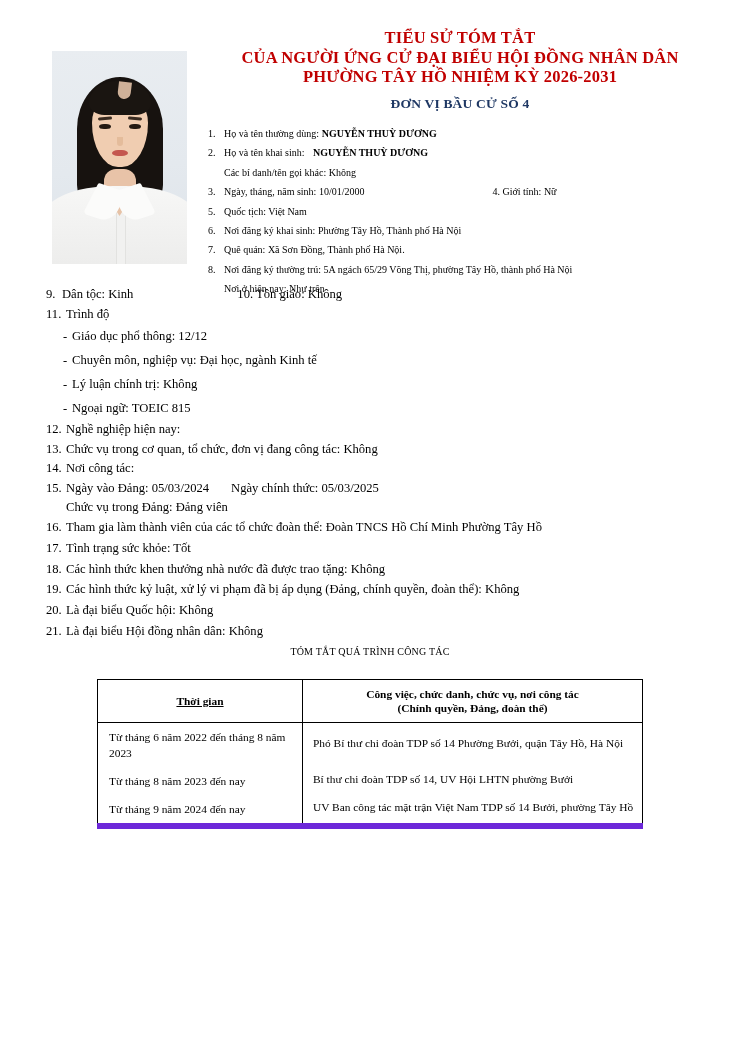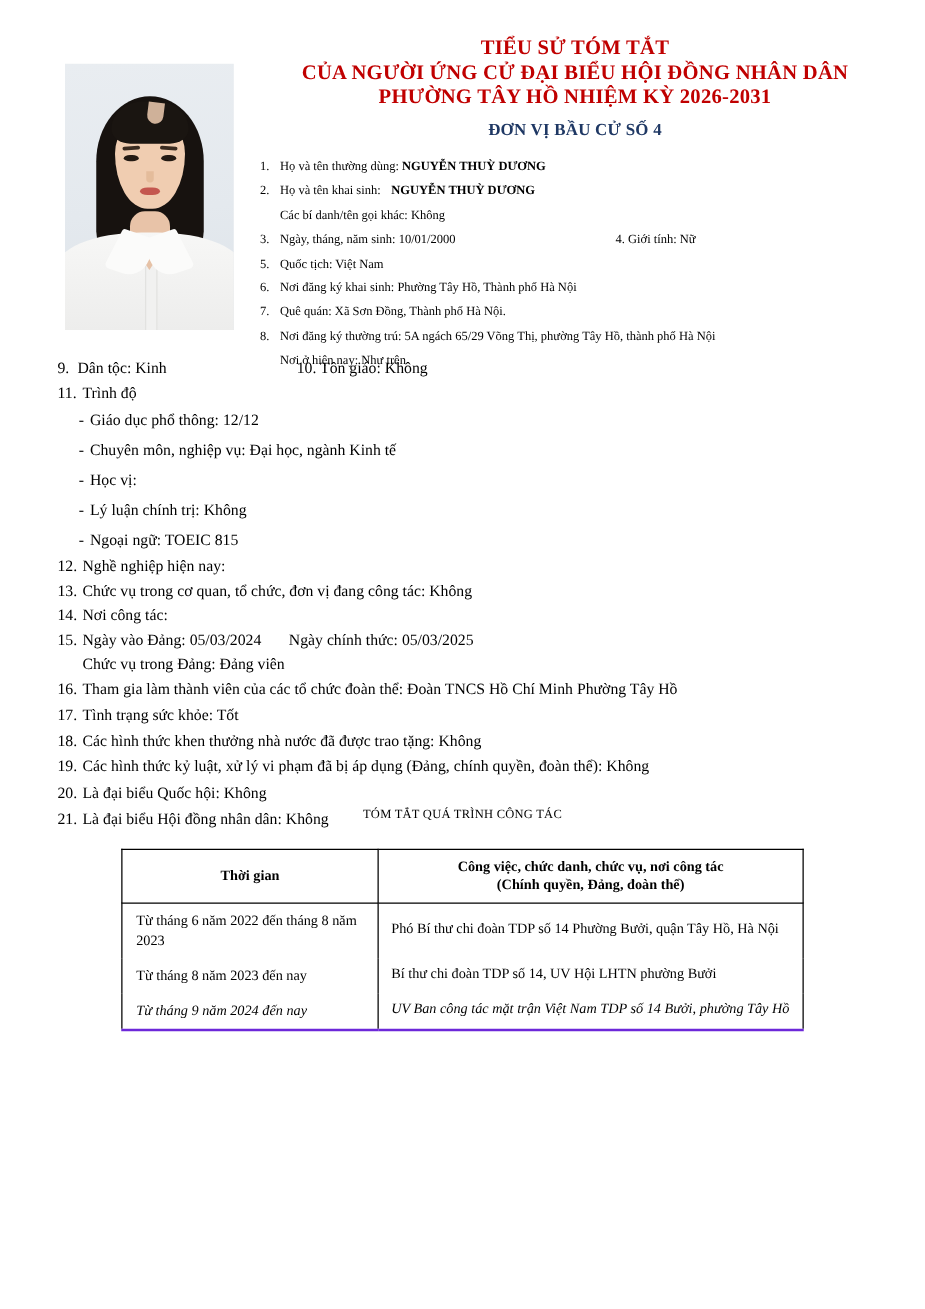--- a/index.html
+++ b/index.html
@@ -282,33 +282,33 @@
   table.work td {
     border: 1px solid #000000;
     vertical-align: middle;
   }
   table.work th {
     font-weight: bold;
     text-align: center;
     padding: 7px 4px;
     line-height: 14px;
   }
-  table.work th.c1 { width: 196px; }
+  table.work th.c1 { width: 196px; text-decoration: underline; }
   table.work td.c1 {
     padding: 6px 0 6px 11px;
     border-top: none;
     border-bottom: none;
   }
   table.work td.c2 {
     padding: 2px 0 6px 10px;
     border-top: none;
     border-bottom: none;
   }
   table.work tr.first td { border-top: 1px solid #000000; }
-  table.work tr.last td { border-bottom: 2px solid #6d28d9; font-style: italic; }
+  table.work tr.last td { border-bottom: 6px solid #6d28d9; }
   table.work td { line-height: 16px; }
 </style>
 </head>
 <body>
 
 <div class="page">
 
   <div class="photo-frame">
     <div class="photo-bg"></div>
     <div class="ph-hair-back"></div>
@@ -405,24 +405,20 @@
     <div class="sub">
       <span class="dash">-</span><span>Giáo dục phổ thông:</span>
       <span>12/12</span>
     </div>
 
     <div class="sub">
       <span class="dash">-</span><span>Chuyên môn, nghiệp vụ:</span>
       <span>Đại học, ngành Kinh tế</span>
     </div>
 
-    <div class="sub">
-      <span class="dash">-</span><span>Học vị:</span>
-      <span></span>
-    </div>
 
     <div class="sub">
       <span class="dash">-</span><span>Lý luận chính trị:</span>
       <span>Không</span>
     </div>
 
     <div class="sub">
       <span class="dash">-</span><span>Ngoại ngữ:</span>
       <span>TOEIC 815</span>
     </div>

